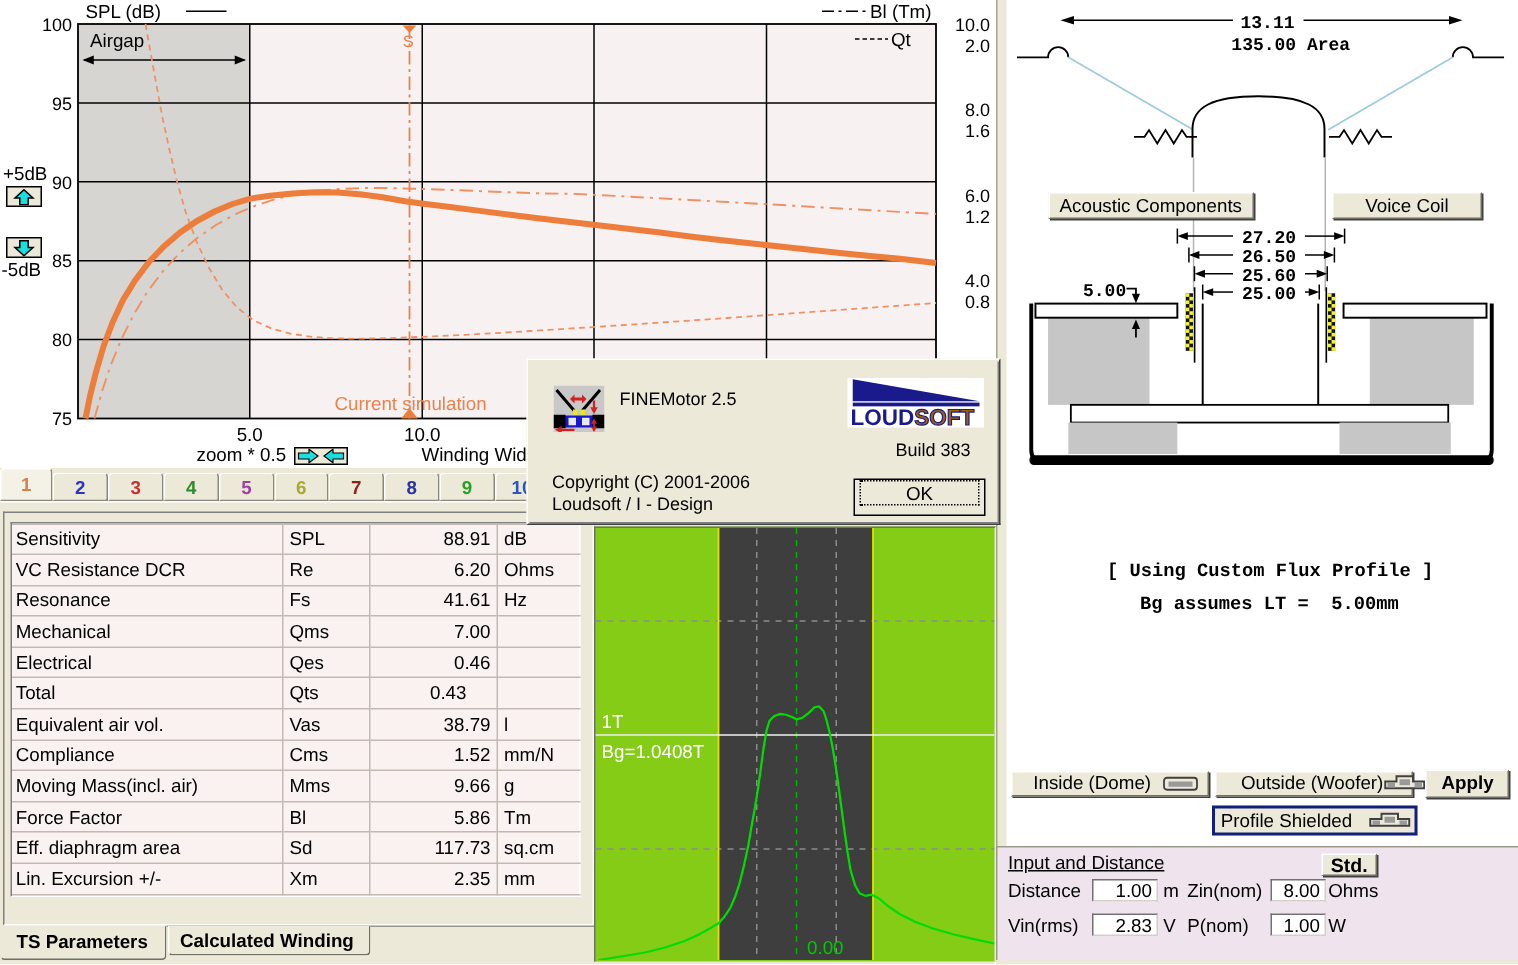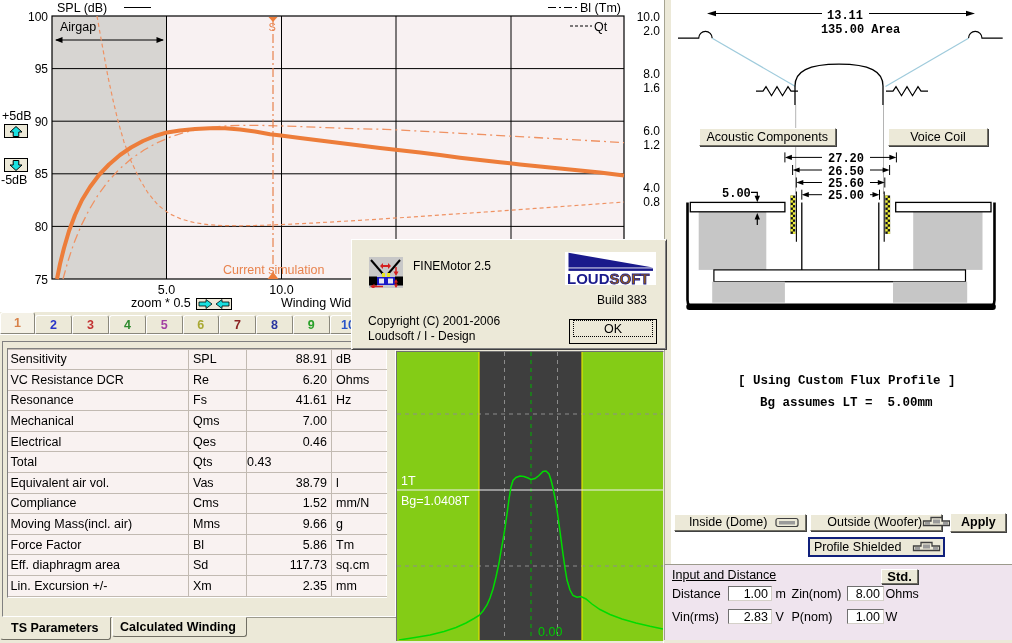--- a/index.html
+++ b/index.html
@@ -124,21 +124,21 @@
         </tr>
         <tr style="height:20.6px">
           <td style="border:1px solid #C2BAB2;border-left:none;padding-left:3px">Electrical</td>
           <td style="border:1px solid #C2BAB2;padding-left:4px">Qes</td>
           <td style="border:1px solid #C2BAB2;text-align:right;padding-right:4px">0.46</td>
           <td style="border:1px solid #C2BAB2;border-right:none;padding-left:4px"></td>
         </tr>
         <tr style="height:20.6px">
           <td style="border:1px solid #C2BAB2;border-left:none;padding-left:3px">Total</td>
           <td style="border:1px solid #C2BAB2;padding-left:4px">Qts</td>
-          <td style="border:1px solid #C2BAB2;padding-right:4px">0.43</td>
+          <td style="border:1px solid #C2BAB2;text-align:right;padding-right:20px">0.43</td>
           <td style="border:1px solid #C2BAB2;border-right:none;padding-left:4px"></td>
         </tr>
         <tr style="height:20.6px">
           <td style="border:1px solid #C2BAB2;border-left:none;padding-left:3px">Equivalent air vol.</td>
           <td style="border:1px solid #C2BAB2;padding-left:4px">Vas</td>
           <td style="border:1px solid #C2BAB2;text-align:right;padding-right:4px">38.79</td>
           <td style="border:1px solid #C2BAB2;border-right:none;padding-left:4px">l</td>
         </tr>
         <tr style="height:20.6px">
           <td style="border:1px solid #C2BAB2;border-left:none;padding-left:3px">Compliance</td>

